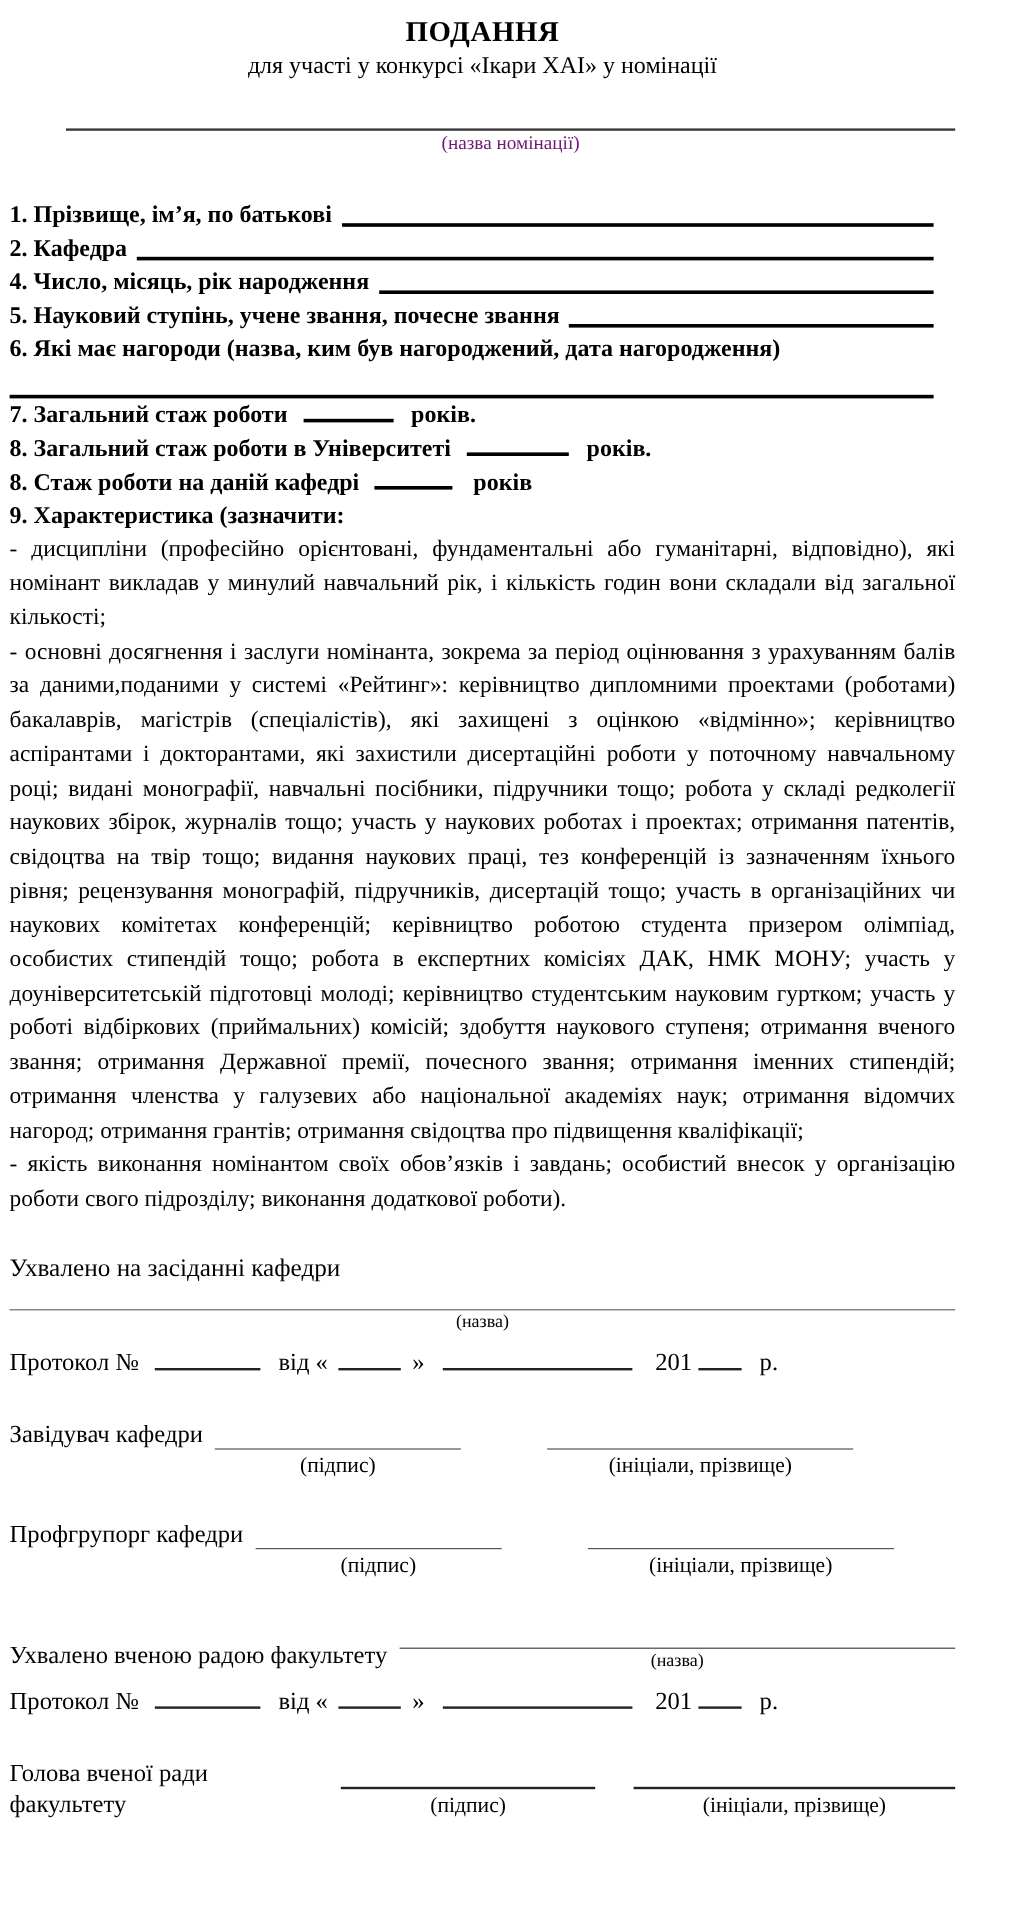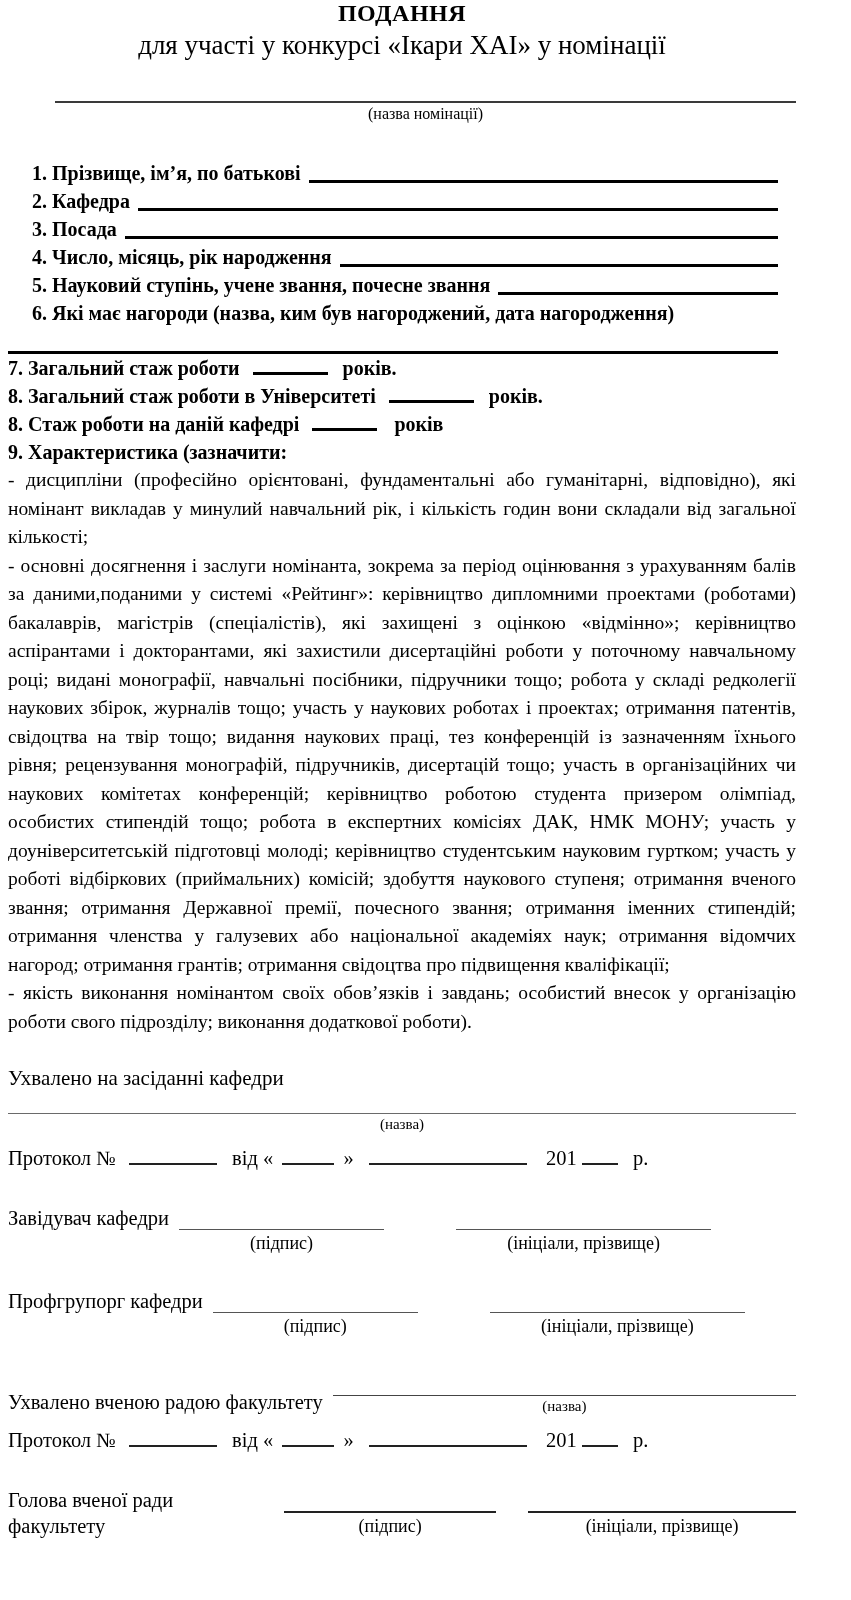--- a/index.html
+++ b/index.html
@@ -1,30 +1,30 @@
 <!DOCTYPE html>
 <html><head>
 <meta charset="utf-8">
 <style>
   html,body{margin:0;padding:0;background:#fff;}
   body{
     width:851px;height:1600px;overflow:hidden;
     font-family:"Liberation Serif","DejaVu Serif",serif;
     color:#000;-webkit-font-smoothing:none;
   }
-  .page{padding:0 55px 0 8px;width:788px;}
+  .page{padding:14px 55px 0 8px;width:788px;}
 
   .title{text-align:center;font-weight:bold;font-size:24px;letter-spacing:.5px;}
-  .subtitle{text-align:center;font-size:27px;margin-top:3px;}
+  .subtitle{text-align:center;font-size:20px;margin-top:3px;}
 
   .nomline{margin:26px 0 0 47px;border-bottom:2px solid #3a3a3a;height:14px;}
-  .nomcaption{text-align:center;font-size:16px;margin:2px 0 0 47px;color:#000000;}
+  .nomcaption{text-align:center;font-size:16px;margin:2px 0 0 47px;color:#701a75;}
 
   .items{margin-top:36px;font-weight:bold;font-size:20px;}
-  .item{display:flex;line-height:28px;height:28px;margin-left:24px;}
+  .item{display:flex;line-height:28px;height:28px;}
   .item .fill{flex:1;border-bottom:3px solid #000;margin:0 18px 4px 8px;}
   .item.noblank{display:block;}
   .fullline{border-bottom:3px solid #000;height:24px;margin-right:18px;}
 
   .inlineitem{line-height:28px;height:28px;font-weight:bold;font-size:20px;}
   .bl{display:inline-block;border-bottom:3px solid #000;vertical-align:baseline;}
   .w65{width:65px;} .w75{width:75px;} .w85{width:85px;}
 
   .i9row{line-height:28px;height:28px;font-size:20px;}
   .i9row .b{font-weight:bold;}
@@ -67,24 +67,20 @@
   <div class="nomline"></div>
   <div class="nomcaption">(назва номінації)</div>
 
   <div class="items">
     <div class="item">
       <span>1. Прізвище, ім’я, по батькові</span>
       <span class="fill"></span>
     </div>
     <div class="item">
       <span>2. Кафедра</span>
-      <span class="fill"></span>
-    </div>
-    <div class="item">
-      <span>3. Посада</span>
       <span class="fill"></span>
     </div>
     <div class="item">
       <span>4. Число, місяць, рік народження</span>
       <span class="fill"></span>
     </div>
     <div class="item">
       <span>5. Науковий ступінь, учене звання, почесне звання</span>
       <span class="fill"></span>
     </div>

